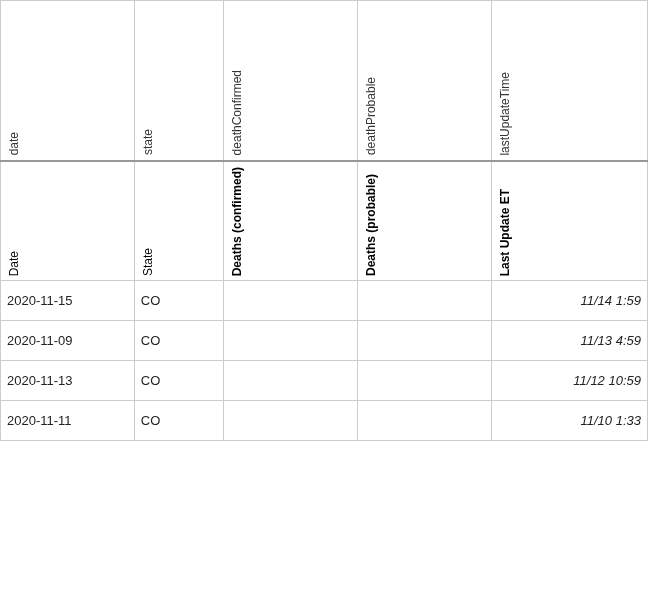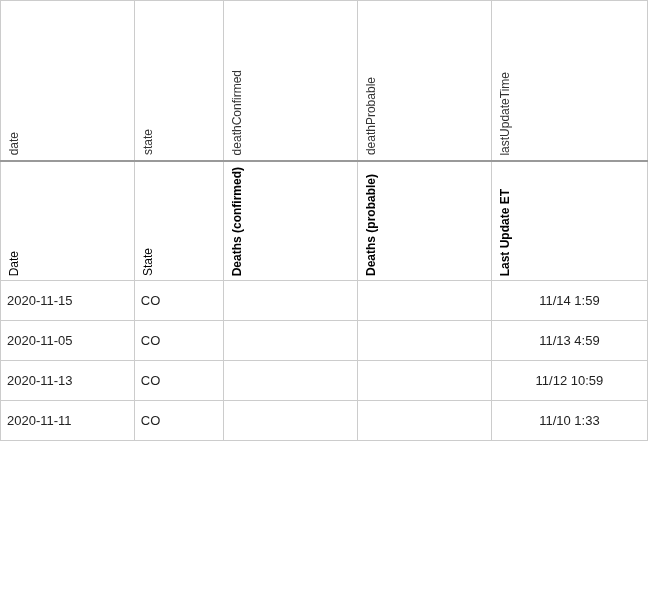--- a/index.html
+++ b/index.html
@@ -95,21 +95,22 @@
 
     
     .data-row td {
       height: 40px;
       vertical-align: middle;
       font-size: 13px;
       color: #222;
     }
 
     .data-row td.align-right {
-      text-align: center;
+      text-align: right;
+      font-style: italic;
     }
 
     .data-row td.align-left {
       text-align: left;
     }
 
     
     .data-row {
       background: #fff;
       margin-top: 32px;
@@ -191,21 +192,21 @@
     </thead>
     <tbody id="table-body">
     <tr class="data-row">
           <td class="align-left">2020-11-15</td>
           <td class="align-left">CO</td>
           <td class="align-right"></td>
           <td class="align-right"></td>
           <td class="align-right">11/14 1:59</td>
         </tr>
         <tr class="data-row">
-          <td class="align-left">2020-11-05</td>
+          <td class="align-left">2020-11-09</td>
           <td class="align-left">CO</td>
           <td class="align-right"></td>
           <td class="align-right"></td>
           <td class="align-right">11/13 4:59</td>
         </tr>
         <tr class="data-row">
           <td class="align-left">2020-11-13</td>
           <td class="align-left">CO</td>
           <td class="align-right"></td>
           <td class="align-right"></td>

